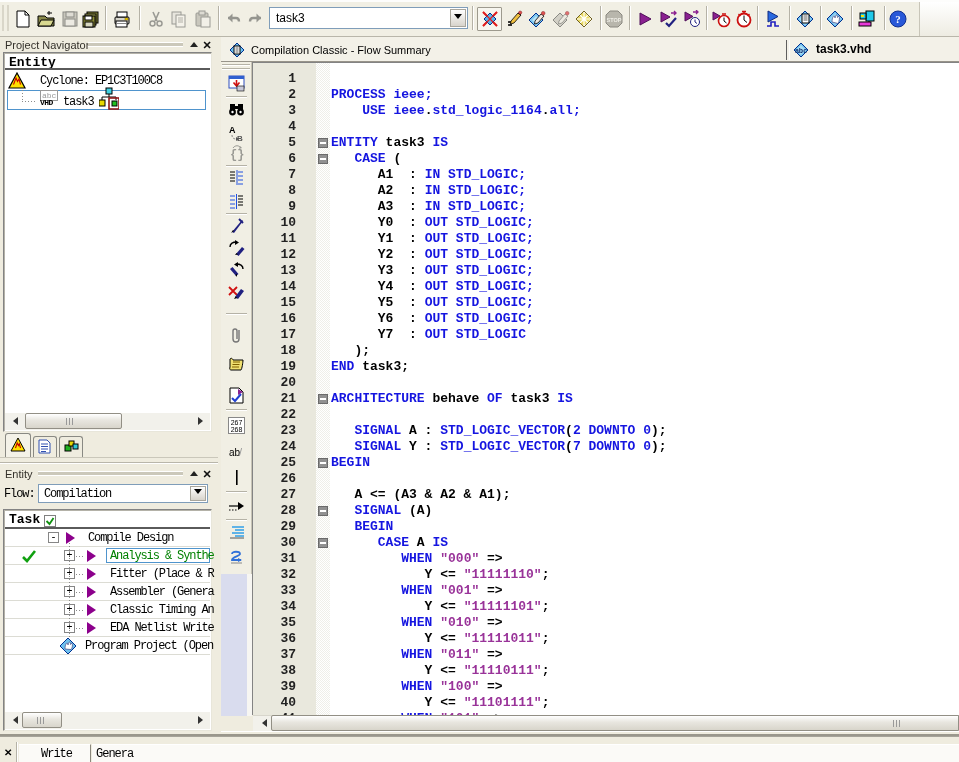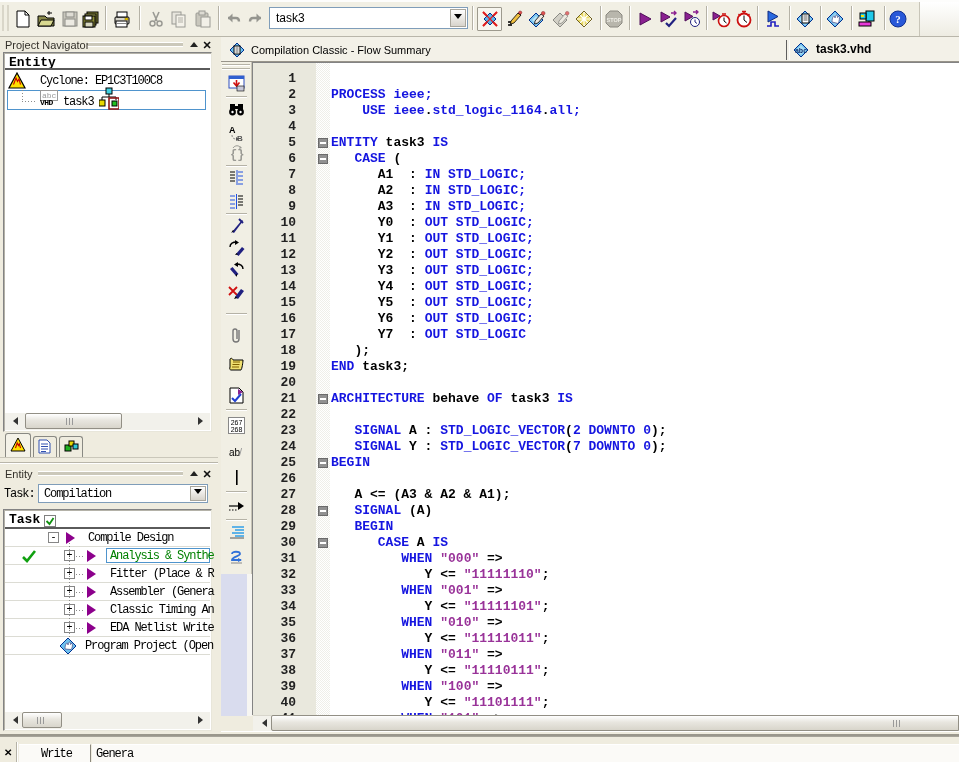--- a/index.html
+++ b/index.html
@@ -261,21 +261,21 @@
       <rect x="9" y="5" width="5" height="5" fill="#30c8d8" stroke="#000"></rect>
     </svg></div>
 <div class="abs" style="left:0px;top:457px;width:218px;height:1px;background:#cac7ba"></div>
 <div class="abs" style="left:0;top:462px;width:218px;height:2px;border-top:1px solid #b9b6aa;border-bottom:1px solid #fff"></div>
 <div class="ptitle" style="left:5px;top:468px">Entity</div>
 <div class="grip2" style="left:38px;top:471px;width:145px"></div>
 <div class="pbtn" style="left:188px;top:469px"><svg width="10" height="8" viewBox="0 0 10 8" style="">
       <path d="M5 1l4 5H1z" fill="#222"></path>
     </svg></div>
 <div class="pbtn" style="left:201px;top:468px;font-size:11px;font-weight:bold">✕</div>
-<div class="t12" style="position:absolute;left:4px;top:487px">Task:</div>
+<div class="t12" style="position:absolute;left:4px;top:487px">Flow:</div>
 <div class="combo" style="left:38px;top:484px;width:170px;height:19px">
     <span class="t12" style="position:absolute;left:5px;top:2px">Compilation</span>
     <span class="dd">
       <span class="arrdn" style="margin-top:0"></span>
     </span>
   </div>
 <div class="sunk" style="left:3px;top:509px;width:209px;height:222px"></div>
 <div class="t12b" style="position:absolute;left:9px;top:512px">Task</div>
 <div class="abs" style="left:44px;top:513px"><svg width="12" height="12" viewBox="0 0 12 12" style="">
       <rect x="0.5" y="0.5" width="11" height="11" fill="#fff" stroke="#808080"></rect>

